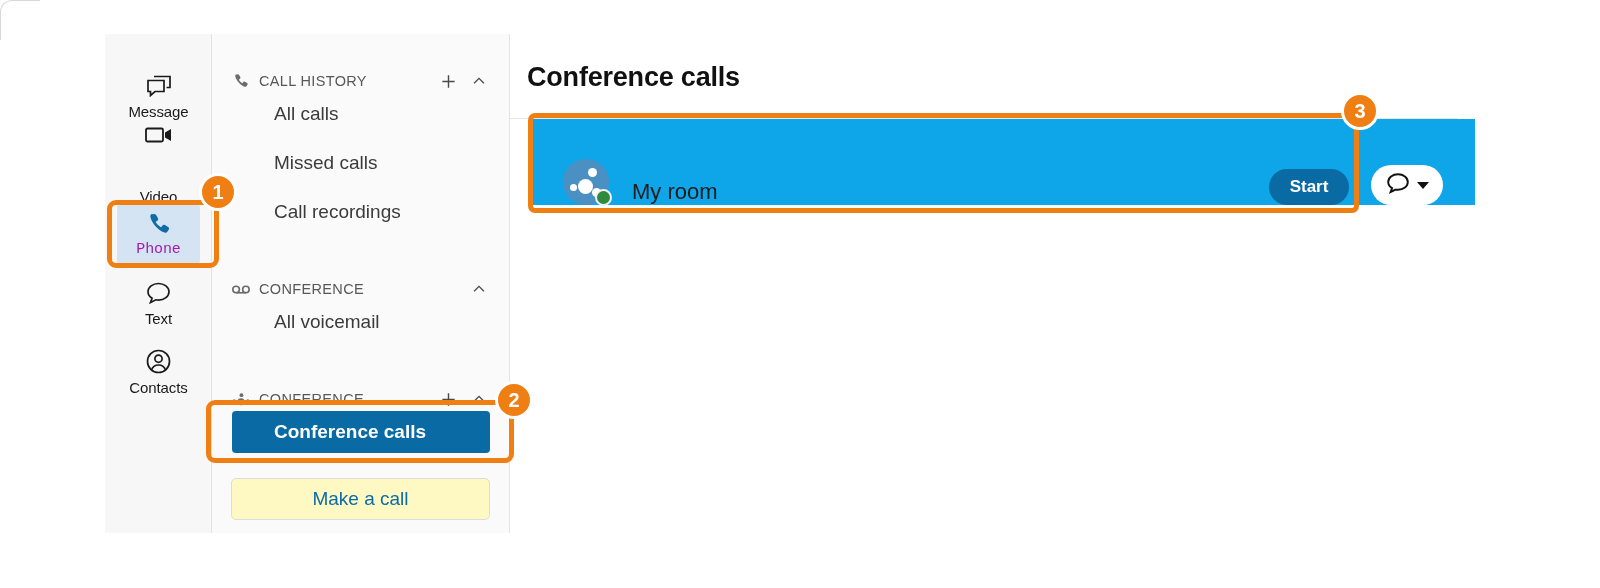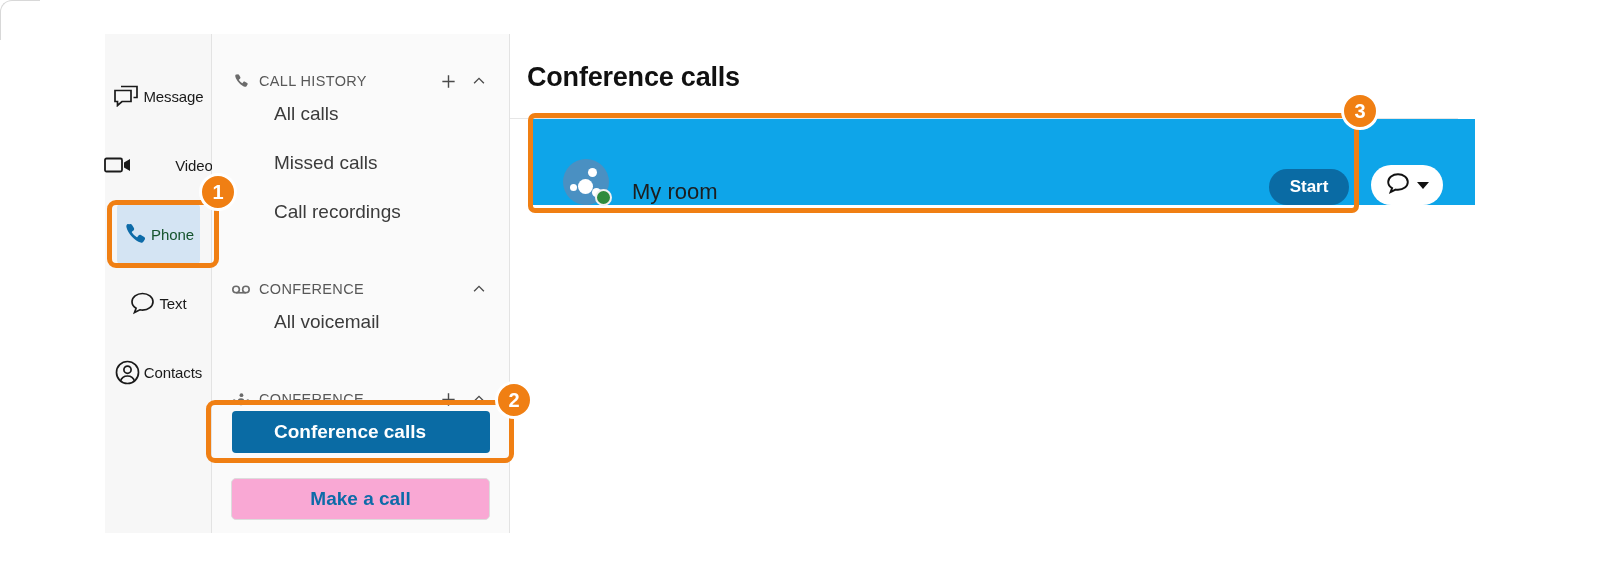--- a/index.html
+++ b/index.html
@@ -33,40 +33,40 @@
     left: 105px; top: 34px;
     width: 107px; height: 499px;
     background: #f7f7f7;
     border-right: 1px solid #e3e3e3;
   }
   .rail-item {
     position: absolute;
     left: 12px;
     width: 83px; height: 60px;
     display: flex;
-    flex-direction: row;
+    flex-direction: column;
     align-items: center;
     justify-content: center;
     gap: 4px;
     border-radius: 4px;
     cursor: pointer;
   }
   .rail-item .rail-icon {
     height: 26px;
     display: flex; align-items: center; justify-content: center;
     color: #1a1a1a;
   }
   .rail-item .rail-label {
     font-size: 15px;
     color: #1a1a1a;
     letter-spacing: -0.1px;
   }
   .rail-item.active { background: #d4e4f3; }
   .rail-item.active .rail-icon { color: #0d6ba8; }
-  .rail-item.active .rail-label { color: #14532d; font-weight: 400; }
+  .rail-item.active .rail-label { color: #a21caf; font-weight: 400; font-family: Liberation Mono, monospace; }
 
   .rail-item[data-idx="0"] { top: 32px; }
   .rail-item[data-idx="1"] { top: 101px; gap: 43px; }
   .rail-item[data-idx="2"] { top: 170px; }
   .rail-item[data-idx="3"] { top: 239px; }
   .rail-item[data-idx="4"] { top: 308px; }
   .rail-item[data-idx="5"] { top: 377px; }
 
   .dots-icon { display: flex; gap: 6px; align-items: center; }
   .dots-icon i {
@@ -127,26 +127,26 @@
   .nav-item.selected {
     background: #0a6ba4;
     color: #ffffff;
     font-weight: bold;
   }
 
   .make-call-btn {
     position: absolute;
     left: 231px; top: 478px;
     width: 259px; height: 42px;
-    background: #f9a8d4;
+    background: #fef9c3;
     border: 1px solid #dcdcdc;
     border-radius: 5px;
     color: #0d6ba8;
     font-size: 19px;
-    font-weight: bold;
+    font-weight: normal;
     display: flex;
     align-items: center;
     justify-content: center;
     cursor: pointer;
   }
 
   
   .main { position: absolute; left: 510px; top: 34px; right: 0; height: 499px; }
   .page-title {
     position: absolute;

